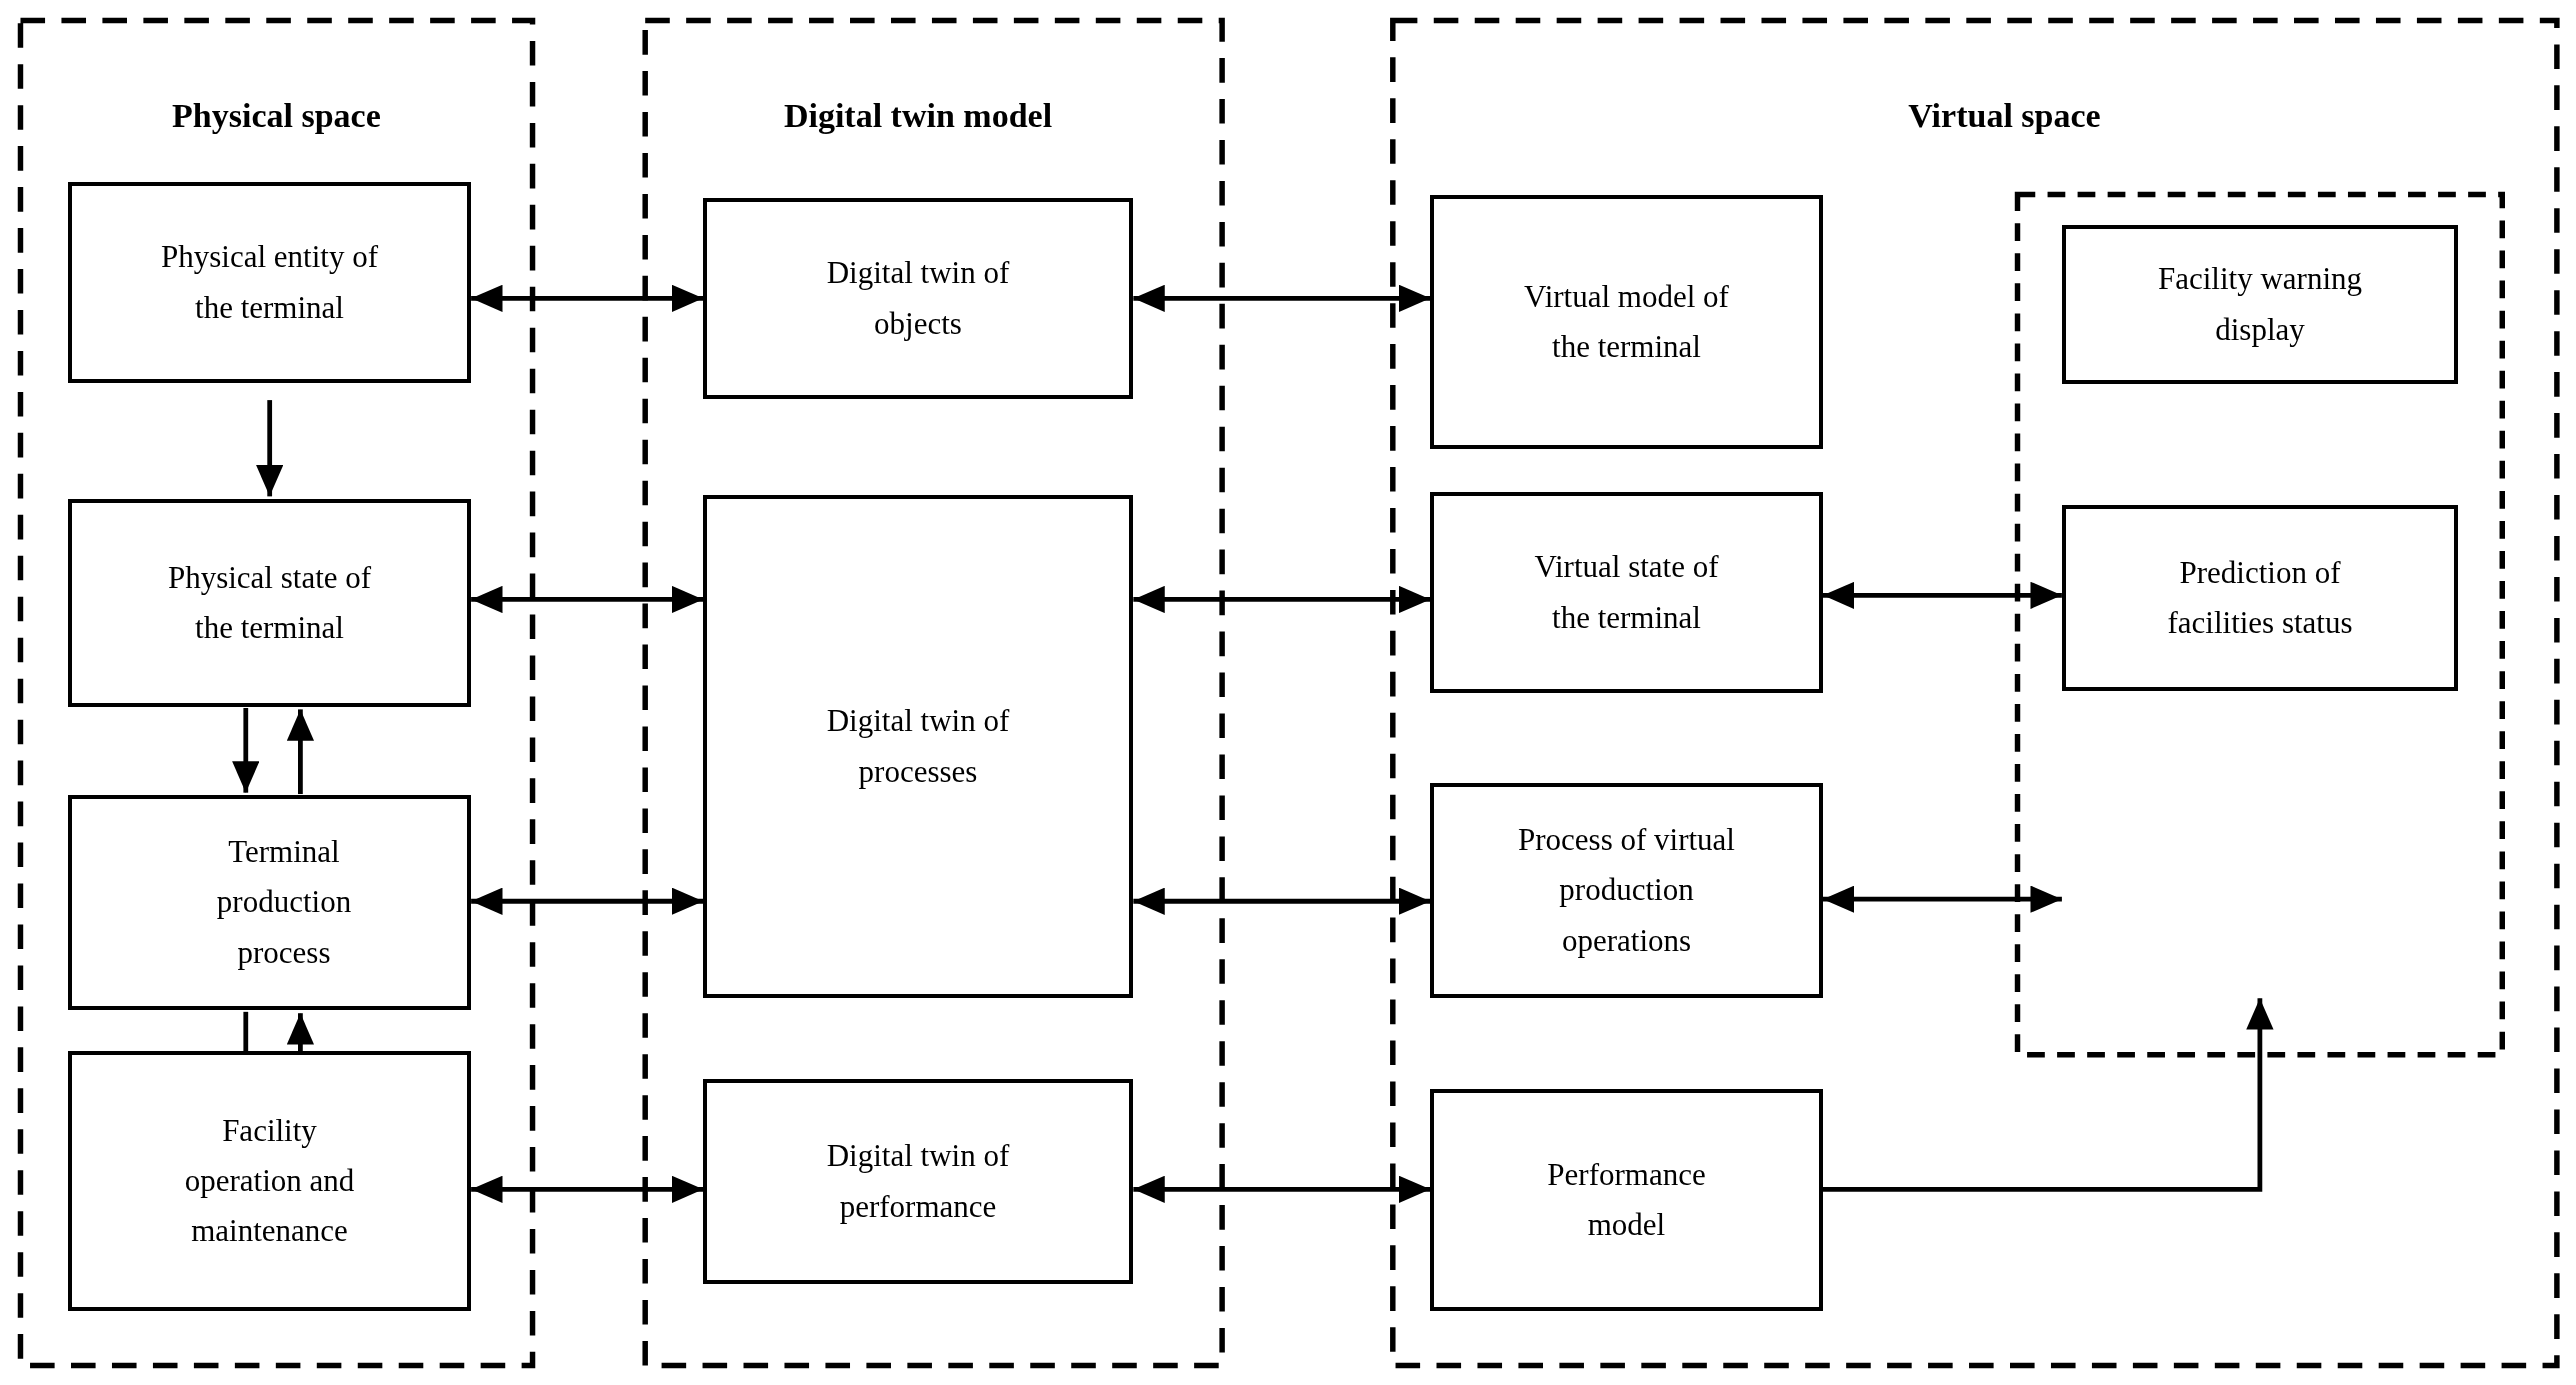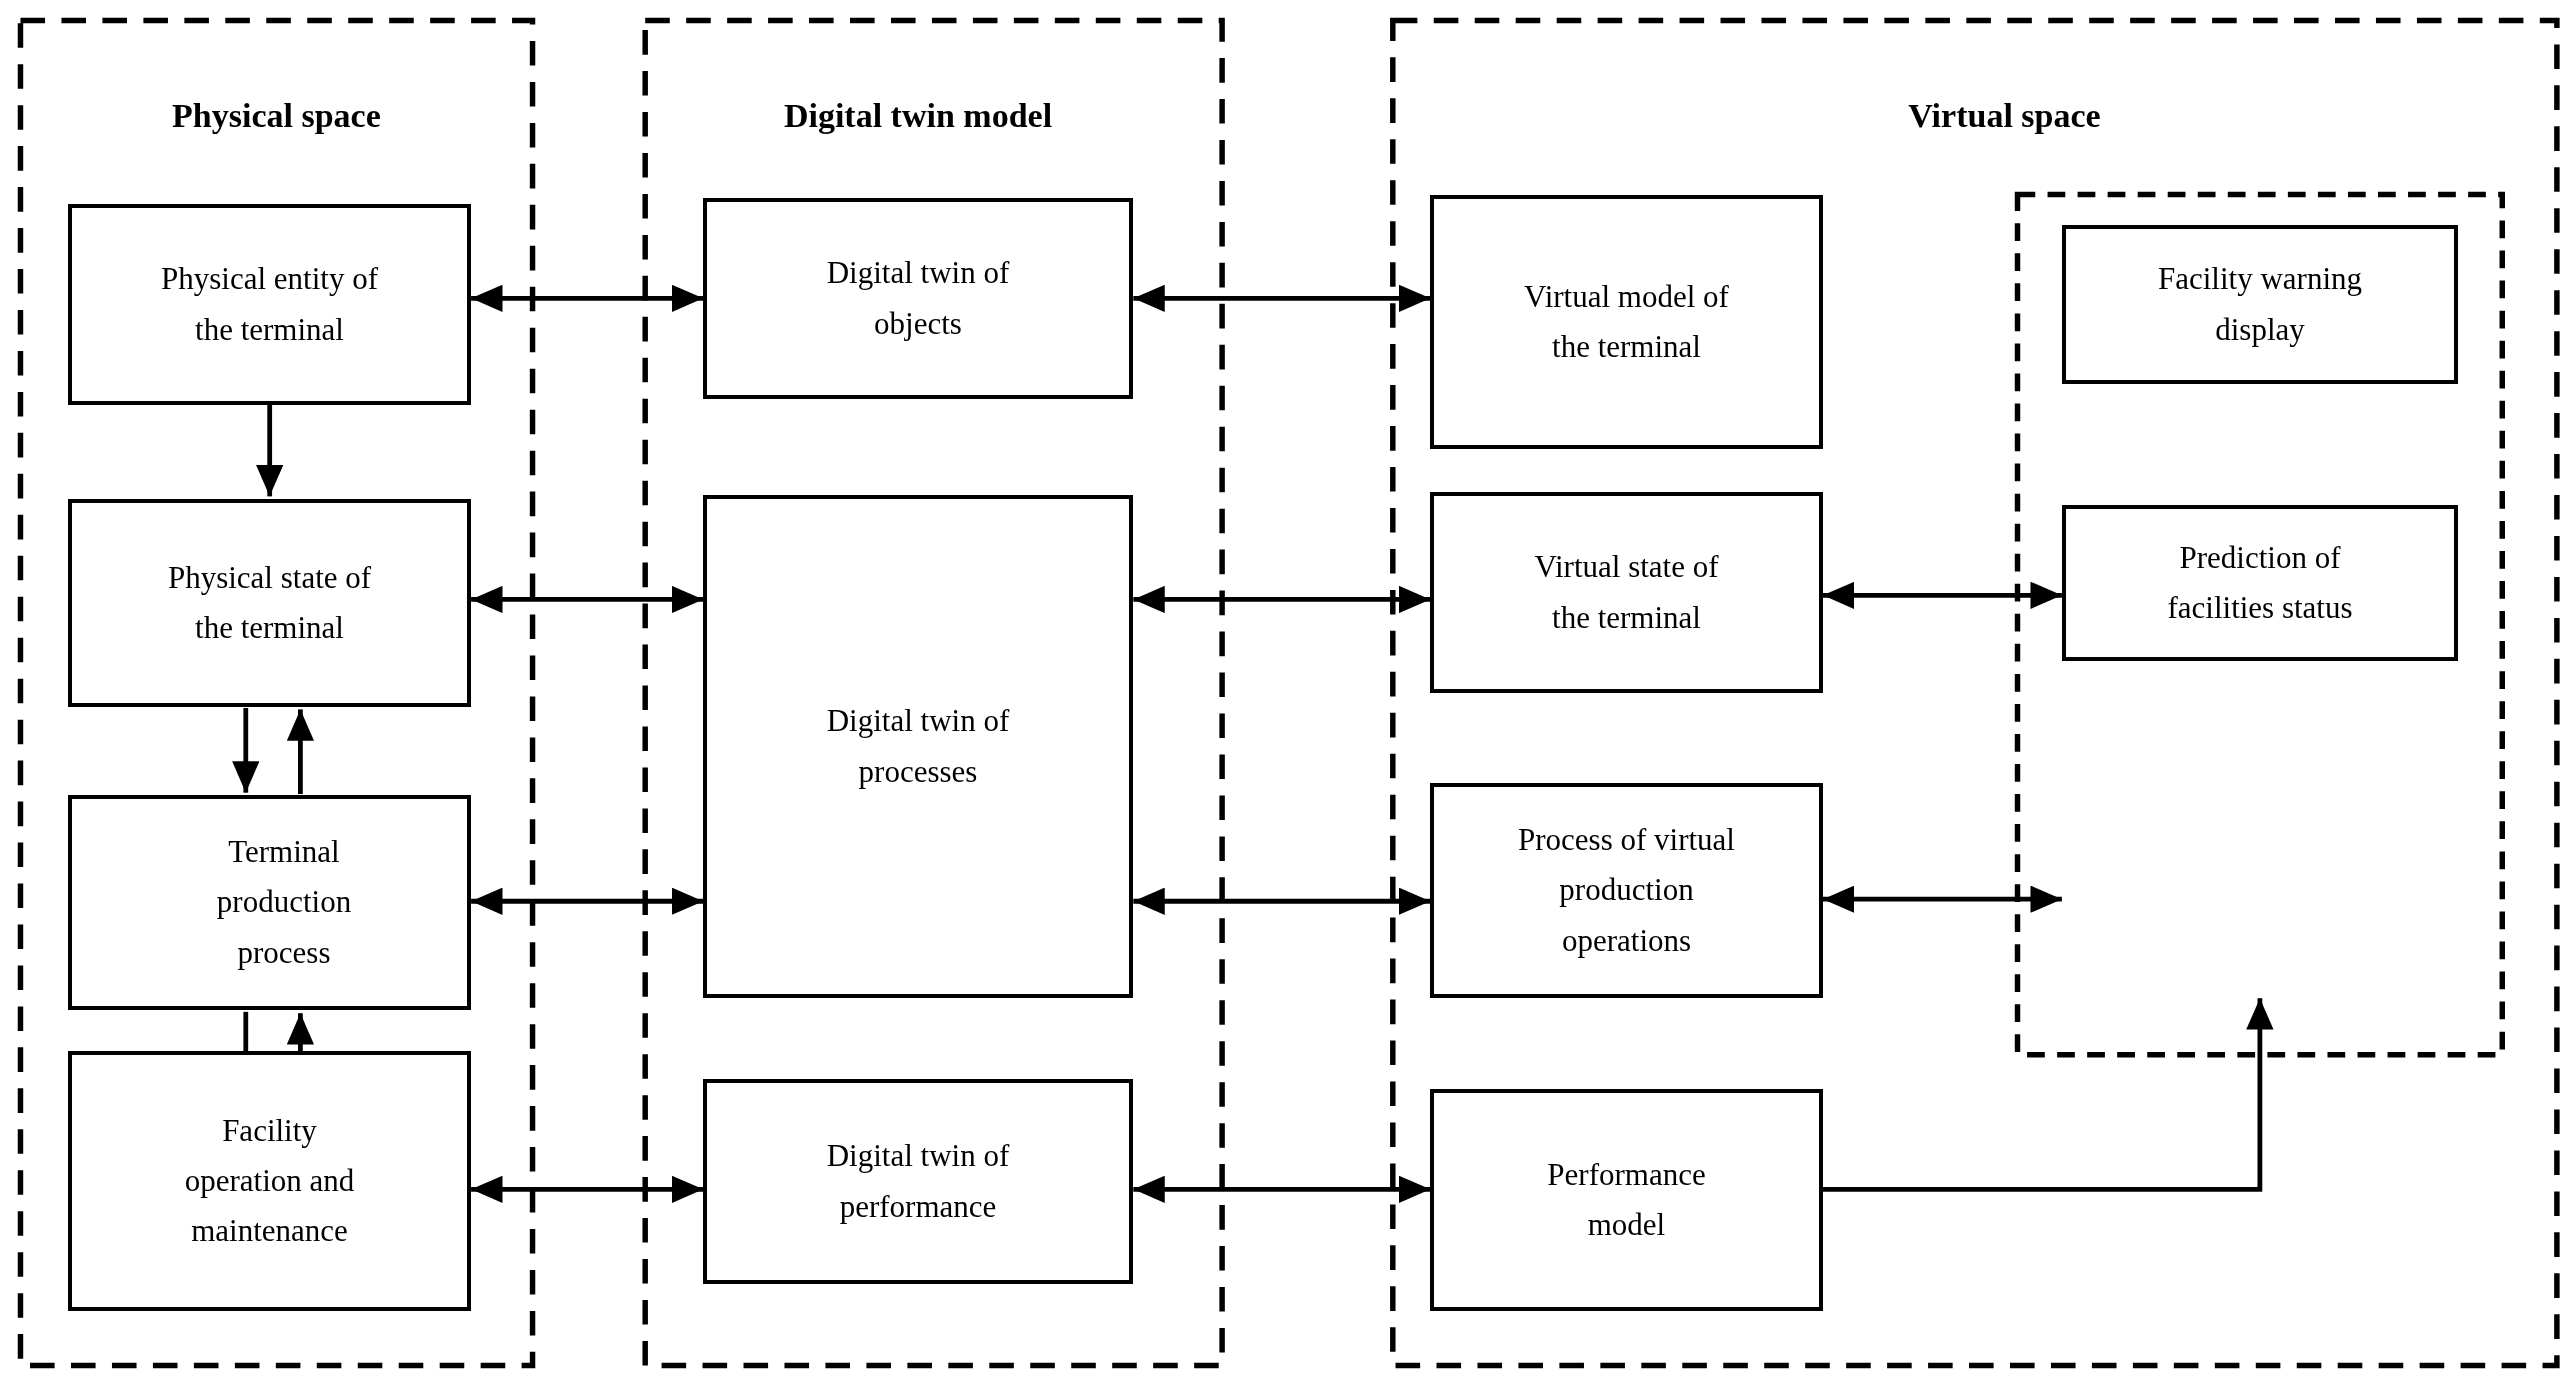--- a/index.html
+++ b/index.html
@@ -43,36 +43,36 @@
     color: #000000;
     font-size: 31px;
     line-height: 1.62;
   }
   .box .lbl {
     white-space: pre-line;
     display: block;
     padding: 0 6.8px;
   }
   
-  #b-l1 { left: 68px;  top: 204px;  width: 403px; height: 201px; }
+  #b-l1 { left: 68px;  top: 182px;  width: 403px; height: 201px; }
   #b-l2 { left: 68px;  top: 499px;  width: 403px; height: 208px; }
   #b-l3 { left: 68px;  top: 795px; width: 403px; height: 215px; padding-left: 29px; }
   #b-l4 { left: 68px;  top: 1051px; width: 403px; height: 260px; }
   
   #b-m1 { left: 703px; top: 198px;  width: 430px; height: 201px; }
   #b-m2 { left: 703px; top: 495px;  width: 430px; height: 503px; }
   #b-m3 { left: 703px; top: 1079px; width: 430px; height: 205px; }
   
   #b-r1 { left: 1430px; top: 195px;  width: 393px; height: 254px; }
   #b-r2 { left: 1430px; top: 492px;  width: 393px; height: 201px; }
   #b-r3 { left: 1430px; top: 783px; width: 393px; height: 215px; }
   #b-r4 { left: 1430px; top: 1089px; width: 393px; height: 222px; }
   
   #b-f1 { left: 2062px; top: 225px;  width: 396px; height: 159px; }
-  #b-f2 { left: 2062px; top: 505px;  width: 396px; height: 156px; }
+  #b-f2 { left: 2062px; top: 505px;  width: 396px; height: 186px; }
   #b-f3 { left: 2062px; top: 802px; width: 396px; height: 195px; }
 
   #t-physical { left: 3.4px;    top: 81px; width: 546px; }
   #t-digital  { left: 645px;  top: 81px; width: 546px; }
   #t-virtual  { left: 1663px; top: 81px; width: 683px; }
 </style>
 </head>
 <body>
 
 <div class="canvas">

